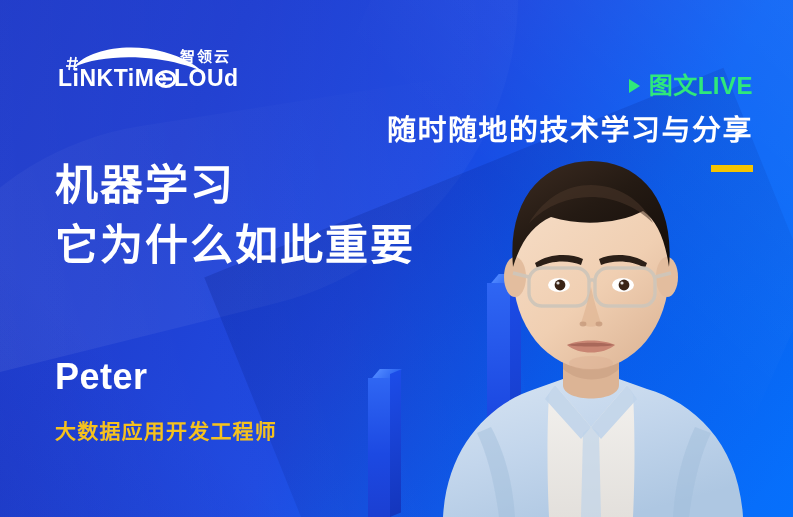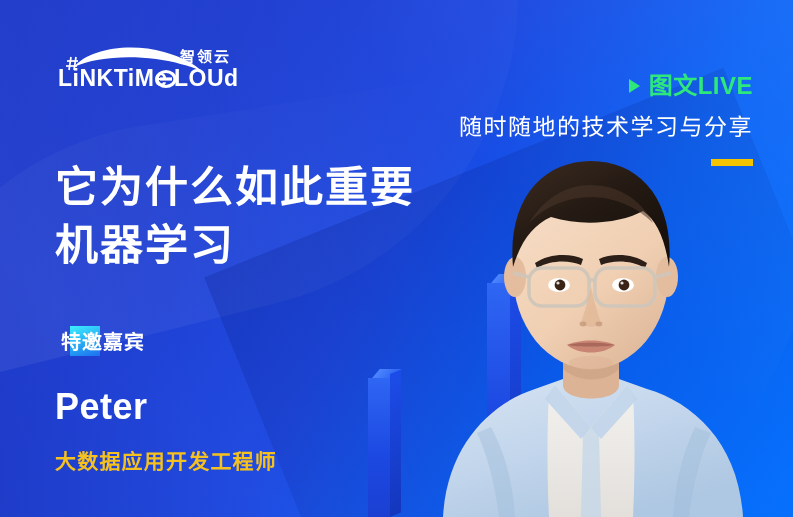--- a/index.html
+++ b/index.html
@@ -101,22 +101,22 @@
     color: #2fe87c;
     font-size: 24px;
     font-weight: 700;
     letter-spacing: 0.5px;
     line-height: 1;
     white-space: nowrap;
   }
   .live-sub {
     margin-top: 18px;
     color: #ffffff;
-    font-size: 23px;
-    font-weight: 400;
+    font-size: 29px;
+    font-weight: 700;
     letter-spacing: 1.5px;
     line-height: 1;
     white-space: nowrap;
     margin-left: 44px;
   }
   .live-dash {
     margin-top: 20px;
     margin-left: auto;
     width: 42px;
     height: 7px;
@@ -310,26 +310,22 @@
   <div class="live-block">
     <div class="live-line">
       <span class="play-tri"></span>
       <span class="live-label">图文LIVE</span>
     </div>
     <div class="live-sub">随时随地的技术学习与分享</div>
     <div class="live-dash"></div>
   </div>
 
   <div class="title-block">
+    <div class="title-line">机器学习</div>
     <div class="title-line second">它为什么如此重要</div>
-    <div class="title-line">机器学习</div>
   </div>
 
   <div class="guest-block">
-    <div class="guest-tag-wrap">
-      <span class="guest-tag-sq"></span>
-      <span class="guest-tag-text">特邀嘉宾</span>
-    </div>
     <div class="guest-name">Peter</div>
     <div class="guest-role">大数据应用开发工程师</div>
   </div>
 
 </div>
 
 </body></html>

